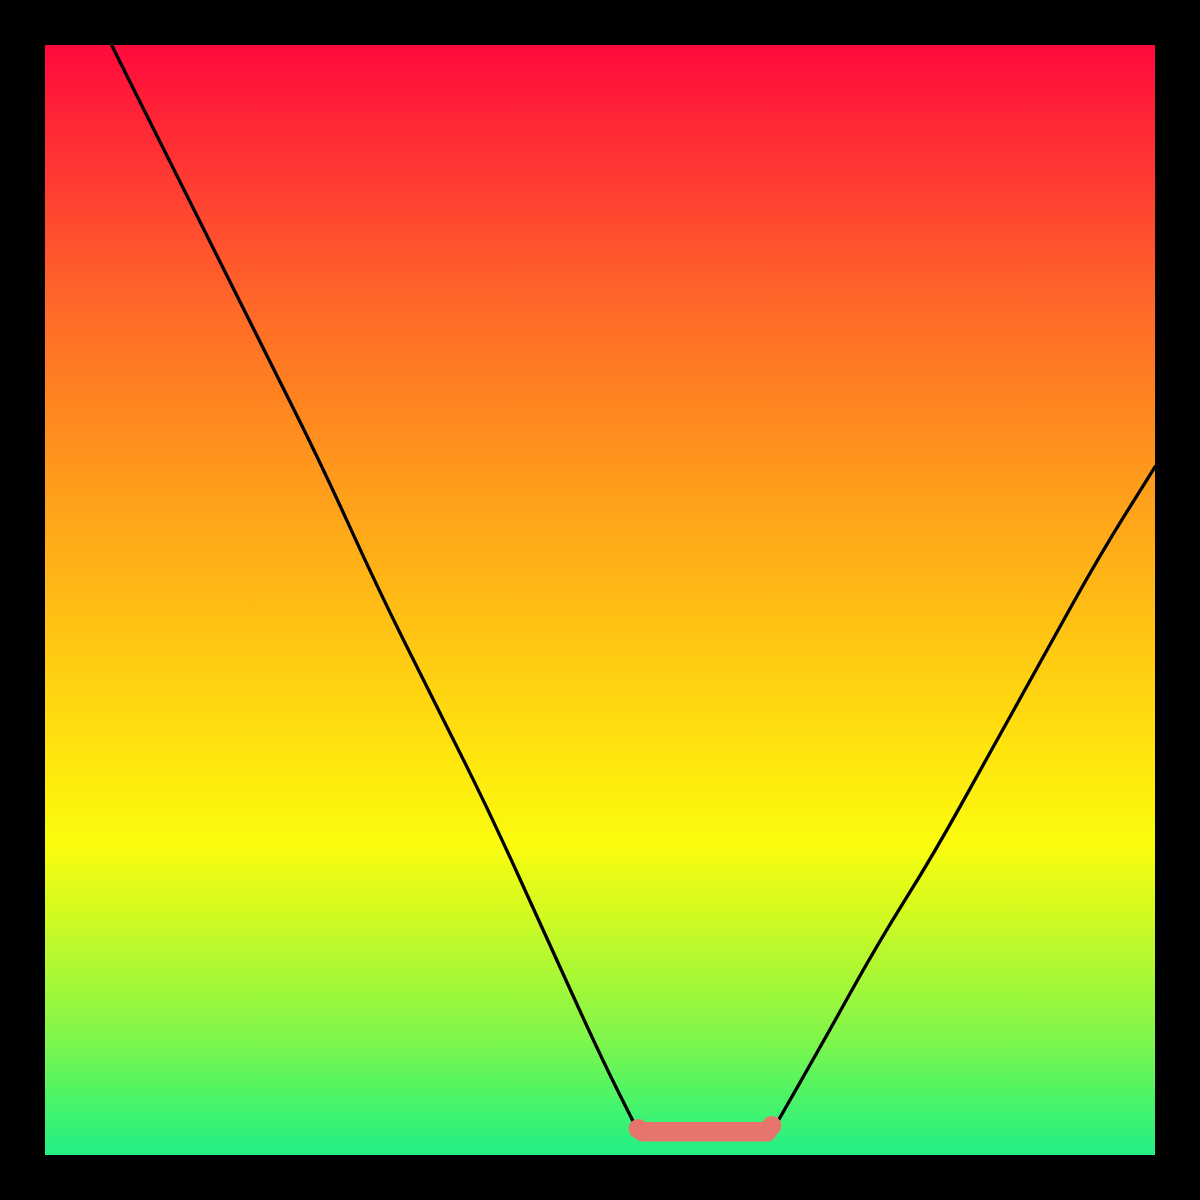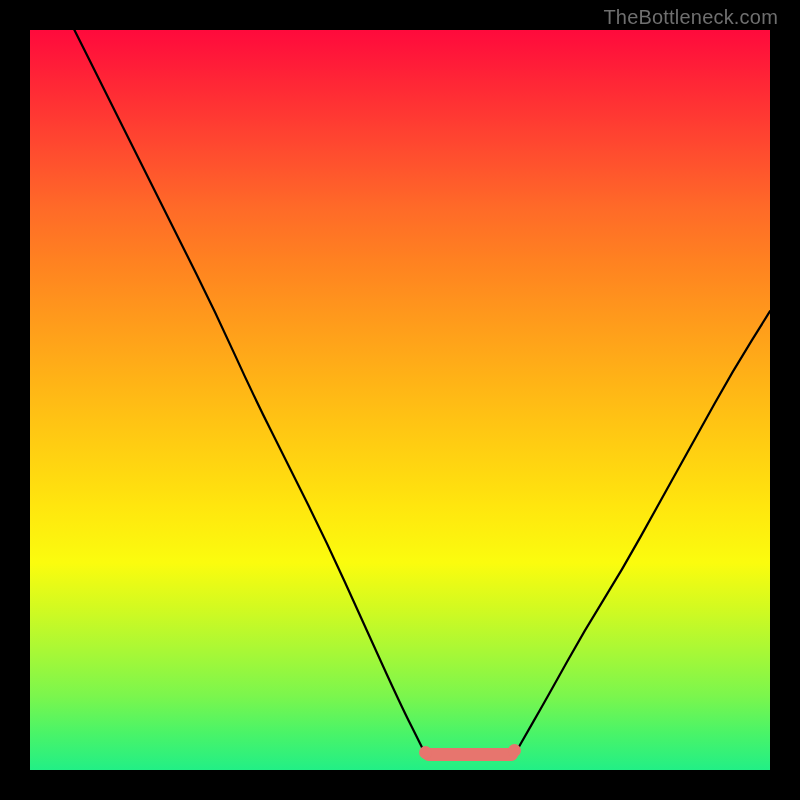--- a/index.html
+++ b/index.html
@@ -79,21 +79,20 @@
     top: -2px;
   }
   .trough .dot.left  { left: -3px; }
   .trough .dot.right { right: -3px; top: -4px; }
 </style>
 </head>
 <body>
 
 <div class="frame">
 
-  <div class="watermark">TheBottleneck.com</div>
 
   <div class="plot-area">
 
     <svg class="curve" viewBox="0 0 740 740" preserveAspectRatio="none">
 
       <path id="curve-path" fill="none" stroke="#000" stroke-width="2.2" stroke-linejoin="round" stroke-linecap="round" d="M 44.4 0.0 Q 44.4 0.0 59.2 29.6 Q 74.0 59.2 92.5 96.2 Q 111.0 133.2 129.5 170.2 Q 148.0 207.2 166.5 244.2 Q 185.0 281.2 203.5 321.9 Q 222.0 362.6 240.5 399.6 Q 259.0 436.6 277.5 473.6 Q 296.0 510.6 314.5 551.3 Q 333.0 592.0 351.5 632.7 Q 370.0 673.4 381.1 695.6 Q 392.2 717.8 392.2 717.8 Q 392.2 717.8 403.3 721.5 Q 414.4 725.2 429.2 725.2 Q 444.0 725.2 458.8 725.2 Q 473.6 725.2 481.0 721.5 Q 488.4 717.8 488.4 717.8 Q 488.4 717.8 503.2 691.9 Q 518.0 666.0 536.5 632.7 Q 555.0 599.4 573.5 569.8 Q 592.0 540.2 610.5 506.9 Q 629.0 473.6 647.5 440.3 Q 666.0 407.0 684.5 373.7 Q 703.0 340.4 721.5 310.8 T 740.0 281.2"></path>
     </svg>
 
     <div class="trough" id="trough" style="left: 392.2px; width: 96.2px; top: 718px;">
       <span class="dot left"></span>

